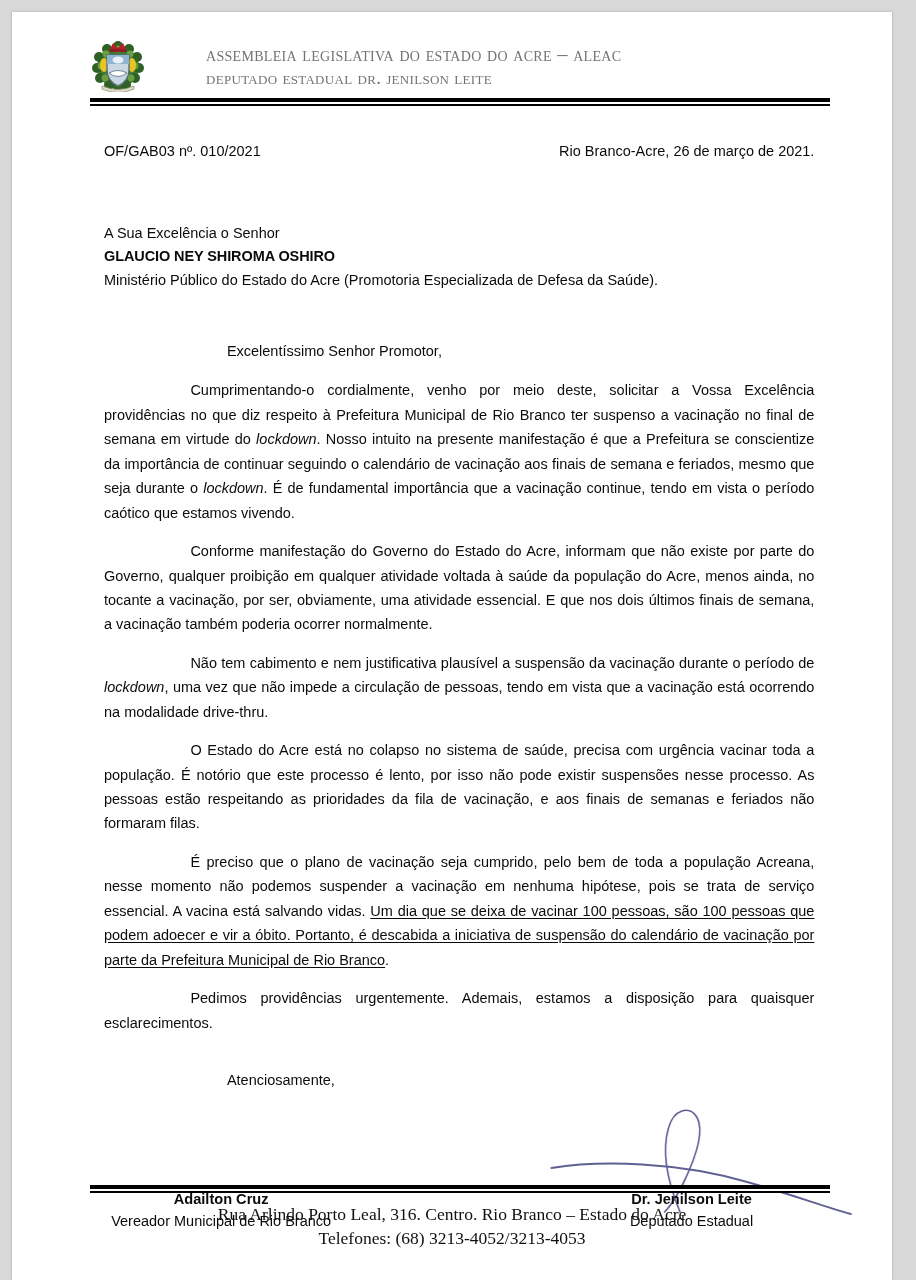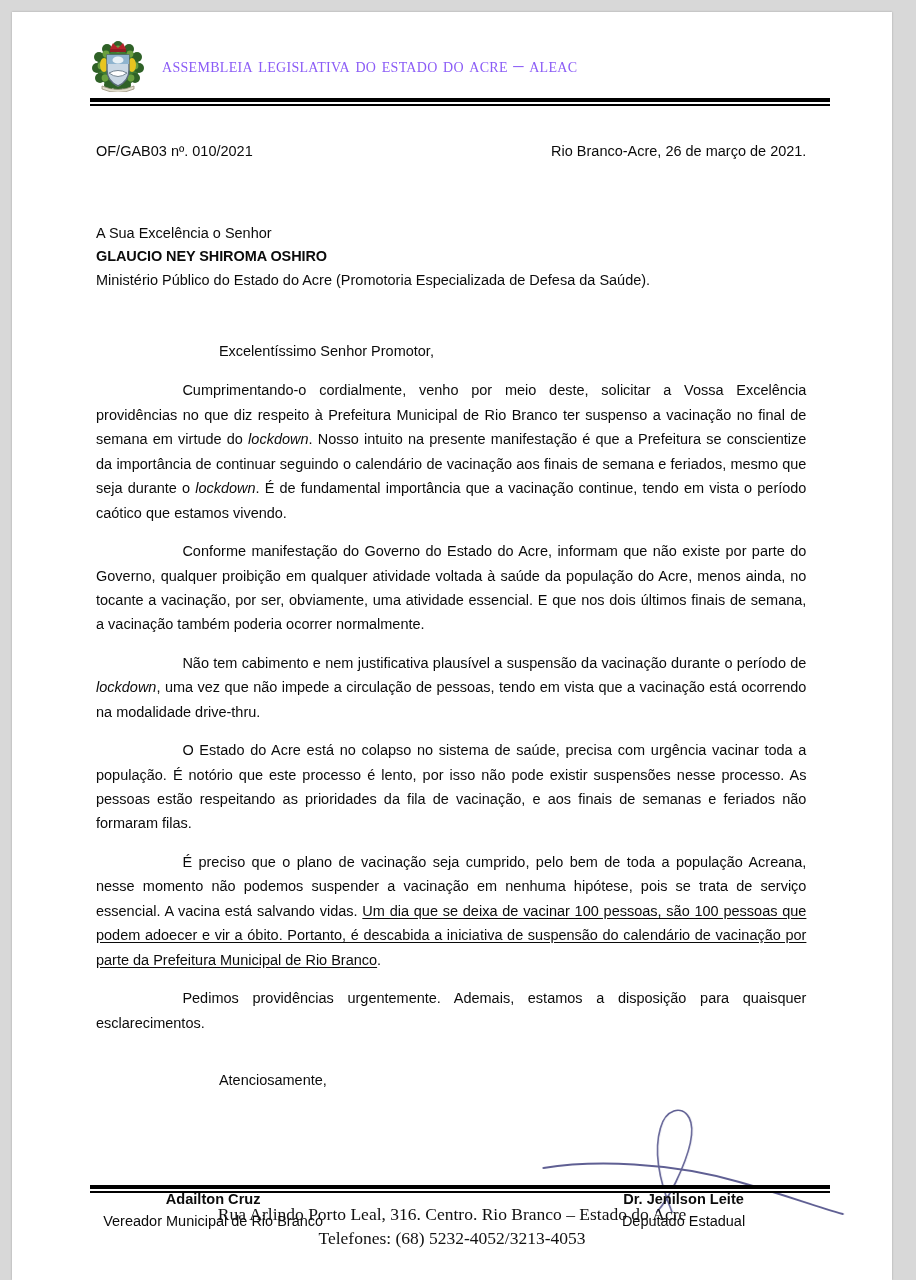--- a/index.html
+++ b/index.html
@@ -14,35 +14,35 @@
     left:12px; top:12px;
     width:880px; height:1268px;
     background:#ffffff;
     box-shadow:0 0 2px rgba(0,0,0,0.25);
     overflow:hidden;
   }
   
   #header { position:absolute; left:0; top:0; width:100%; }
   .hdr-row { display:flex; align-items:center; padding:28px 0 0 78px; }
   .emblem { width:56px; height:52px; flex:0 0 56px; margin-right:16px; }
-  .hdr-text { font-family:"Liberation Serif", serif; color:#8b5cf6; line-height:1.16; }
+  .hdr-text { font-family:"Liberation Serif", serif; color:#737373; line-height:1.16;margin-left:44px; }
   .hdr-line1, .hdr-line2 {
     font-variant:small-caps; text-transform:lowercase;
     letter-spacing:0.3px; white-space:nowrap;
   }
   .hdr-line1 { font-size:20.5px; }
   .hdr-line2 { font-size:19px; }
   .rule-group { margin:6px 62px 0 78px; }
   .rule-thick { height:4px; background:#000; }
   .rule-gap   { height:2px; background:#fff; }
   .rule-thin  { height:2px; background:#000; }
 
   
   #body {
-    position:absolute; left:84px; top:128px; width:740px;
+    position:absolute; left:92px; top:128px; width:740px;
     font-size:15.1px; color:#0b0b0b; line-height:1.52;
   }
   .body-txt { transform:scaleX(0.96); transform-origin:left center; }
   .meta-row { display:flex; justify-content:space-between; align-items:baseline; }
   .meta-row span { white-space:nowrap; }
   .addr-block { margin-top:58px; }
   .addr-block div { line-height:1.56; }
   .addr-name { font-weight:bold; letter-spacing:-0.1px; }
   .salutation { margin-top:48px; padding-left:128px; }
   .para {
@@ -130,20 +130,21 @@
 
             <path d="M20 9 L23 3 L28 8 L33 3 L36 9 Z" fill="#b3242a"></path>
             <rect x="20" y="9" width="16" height="3" fill="#8f1d22"></rect>
 
             <path d="M12 46 Q28 53 44 46 L44 49 Q28 56 12 49 Z" fill="#e0dccb" stroke="#9a937e" stroke-width="0.8"></path>
           </g>
         </svg>
       </span>
       <span class="hdr-text">
         <div class="hdr-line1">Assembleia Legislativa do Estado do Acre – ALEAC</div>
+        <div class="hdr-line2">Deputado Estadual Dr. Jenilson Leite</div>
       </span>
     </div>
     <div class="rule-group">
       <div class="rule-thick"></div>
       <div class="rule-gap"></div>
       <div class="rule-thin"></div>
     </div>
   </div>
 
   <div id="body">
@@ -198,17 +199,17 @@
   </div>
 
   <div id="footer">
     <div class="f-rules">
       <div class="f-thick"></div>
       <div class="f-gap"></div>
       <div class="f-thin"></div>
     </div>
     <div class="f-text">
       <div>Rua Arlindo Porto Leal, 316. Centro. Rio Branco – Estado do Acre</div>
-      <div>Telefones: (68) 5232-4052/3213-4053</div>
+      <div>Telefones: (68) 3213-4052/3213-4053</div>
     </div>
   </div>
 
 </div>
 
 </body></html>

